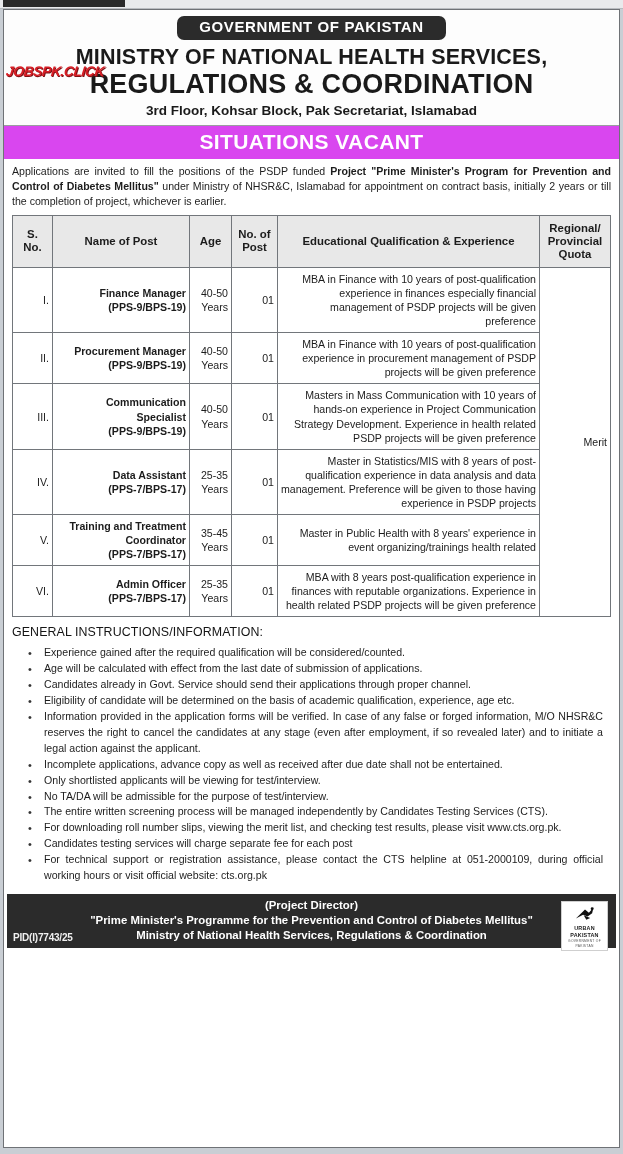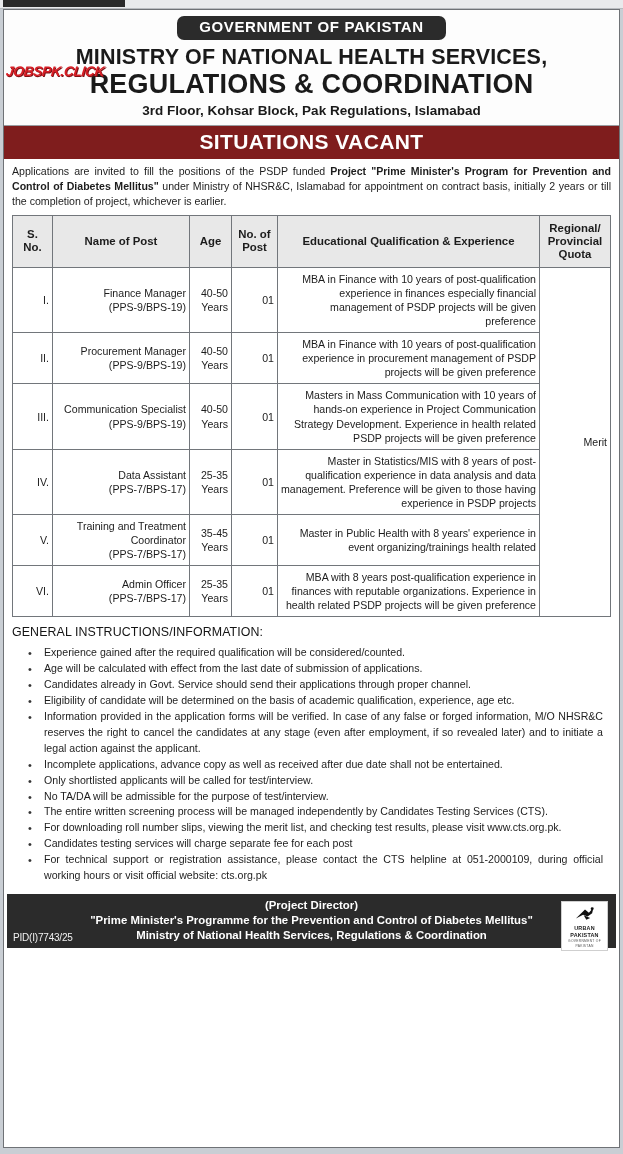--- a/index.html
+++ b/index.html
@@ -96,21 +96,21 @@
     font-style: italic;
     font-size: 14px;
     color: #d81f26;
     letter-spacing: -0.5px;
     transform: skewX(-6deg);
     text-shadow: 1px 1px 0 #7e1015;
     z-index: 9;
     pointer-events: none;
   }
   .situations-band {
-    background: #7f1d1d;
+    background: #d946ef;
     color: #ffffff;
     text-align: center;
     font-weight: bold;
     font-size: 21px;
     letter-spacing: 0.4px;
     padding: 4px 0 6px 0;
     line-height: 1.1;
   }
 
   
@@ -145,21 +145,21 @@
   table.jobs td {
     font-size: 10.6px;
     text-align: right;
     vertical-align: middle;
     padding: 4px 3px;
     line-height: 1.33;
     background: #ffffff;
   }
   td.sno { font-size: 10.5px; }
   td.post {
-    font-weight: normal;
+    font-weight: bold;
     font-size: 11px;
     line-height: 1.3;
   }
   td.age { font-size: 10.4px; line-height: 1.2; }
   td.num { font-size: 10.6px; }
   td.qual { font-size: 10.6px; line-height: 1.34; padding: 5px 5px; }
   td.quota { font-size: 10.6px; }
 
   .col-sno   { width: 40px; }
   .col-post  { width: 137px; }
@@ -213,21 +213,21 @@
   }
   .f1 { font-size: 11.4px; }
   .f2 { font-size: 11.4px; }
   .f3 { font-size: 11.4px; }
   .f4 { font-size: 12.4px; }
   .pid {
     position: absolute;
     left: 6px;
     bottom: 5px;
     font-size: 10px;
-    font-weight: normal;
+    font-weight: bold;
     color: #f0f0f0;
     letter-spacing: -0.2px;
   }
   .footer-logo {
     position: absolute;
     right: 8px;
     top: 7px;
     width: 47px;
     height: 50px;
     background: #ffffff;
@@ -276,21 +276,21 @@
   </div>
 
   <div class="ad">
 
     <div class="watermark">JOBSPK.CLICK</div>
 
     <div class="header-white">
       <div class="gov-banner">GOVERNMENT OF PAKISTAN</div>
       <div class="ministry-line">MINISTRY OF NATIONAL HEALTH SERVICES,</div>
       <div class="ministry-line2">REGULATIONS &amp; COORDINATION</div>
-      <div class="address-line">3rd Floor, Kohsar Block, Pak Regulations, Islamabad</div>
+      <div class="address-line">3rd Floor, Kohsar Block, Pak Secretariat, Islamabad</div>
     </div>
 
     <div class="situations-band">SITUATIONS VACANT</div>
 
     <div class="intro">
       <span>Applications are invited to fill the positions of the PSDP funded </span><b>Project "Prime Minister's Program for Prevention and Control of Diabetes Mellitus"</b><span> under Ministry of NHSR&amp;C, Islamabad for appointment on contract basis, initially 2 years or till the completion of project, whichever is earlier.</span>
     </div>
 
     <table class="jobs">
       <colgroup>
@@ -405,21 +405,21 @@
     </table>
 
     <div class="instr-title">GENERAL INSTRUCTIONS/INFORMATION:</div>
     <ul class="instr" id="instr-list">
         <li>Experience gained after the required qualification will be considered/counted.</li>
         <li>Age will be calculated with effect from the last date of submission of applications.</li>
         <li>Candidates already in Govt. Service should send their applications through proper channel.</li>
         <li>Eligibility of candidate will be determined on the basis of academic qualification, experience, age etc.</li>
         <li>Information provided in the application forms will be verified. In case of any false or forged information, M/O NHSR&amp;C reserves the right to cancel the candidates at any stage (even after employment, if so revealed later) and to initiate a legal action against the applicant.</li>
         <li>Incomplete applications, advance copy as well as received after due date shall not be entertained.</li>
-        <li>Only shortlisted applicants will be called for test/interview.</li>
+        <li>Only shortlisted applicants will be viewing for test/interview.</li>
         <li>No TA/DA will be admissible for the purpose of test/interview.</li>
         <li>The entire written screening process will be managed independently by Candidates Testing Services (CTS).</li>
         <li>For downloading roll number slips, viewing the merit list, and checking test results, please visit www.cts.org.pk.</li>
         <li>Candidates testing services will charge separate fee for each post</li>
         <li>For technical support or registration assistance, please contact the CTS helpline at 051-2000109, during official working hours or visit official website: cts.org.pk</li>
       </ul>
 
     <div class="footer">
       <div class="f-line f1">(Project Director)</div>
       <div class="f-line f2">"Prime Minister's Programme for the Prevention and Control of Diabetes Mellitus"</div>

